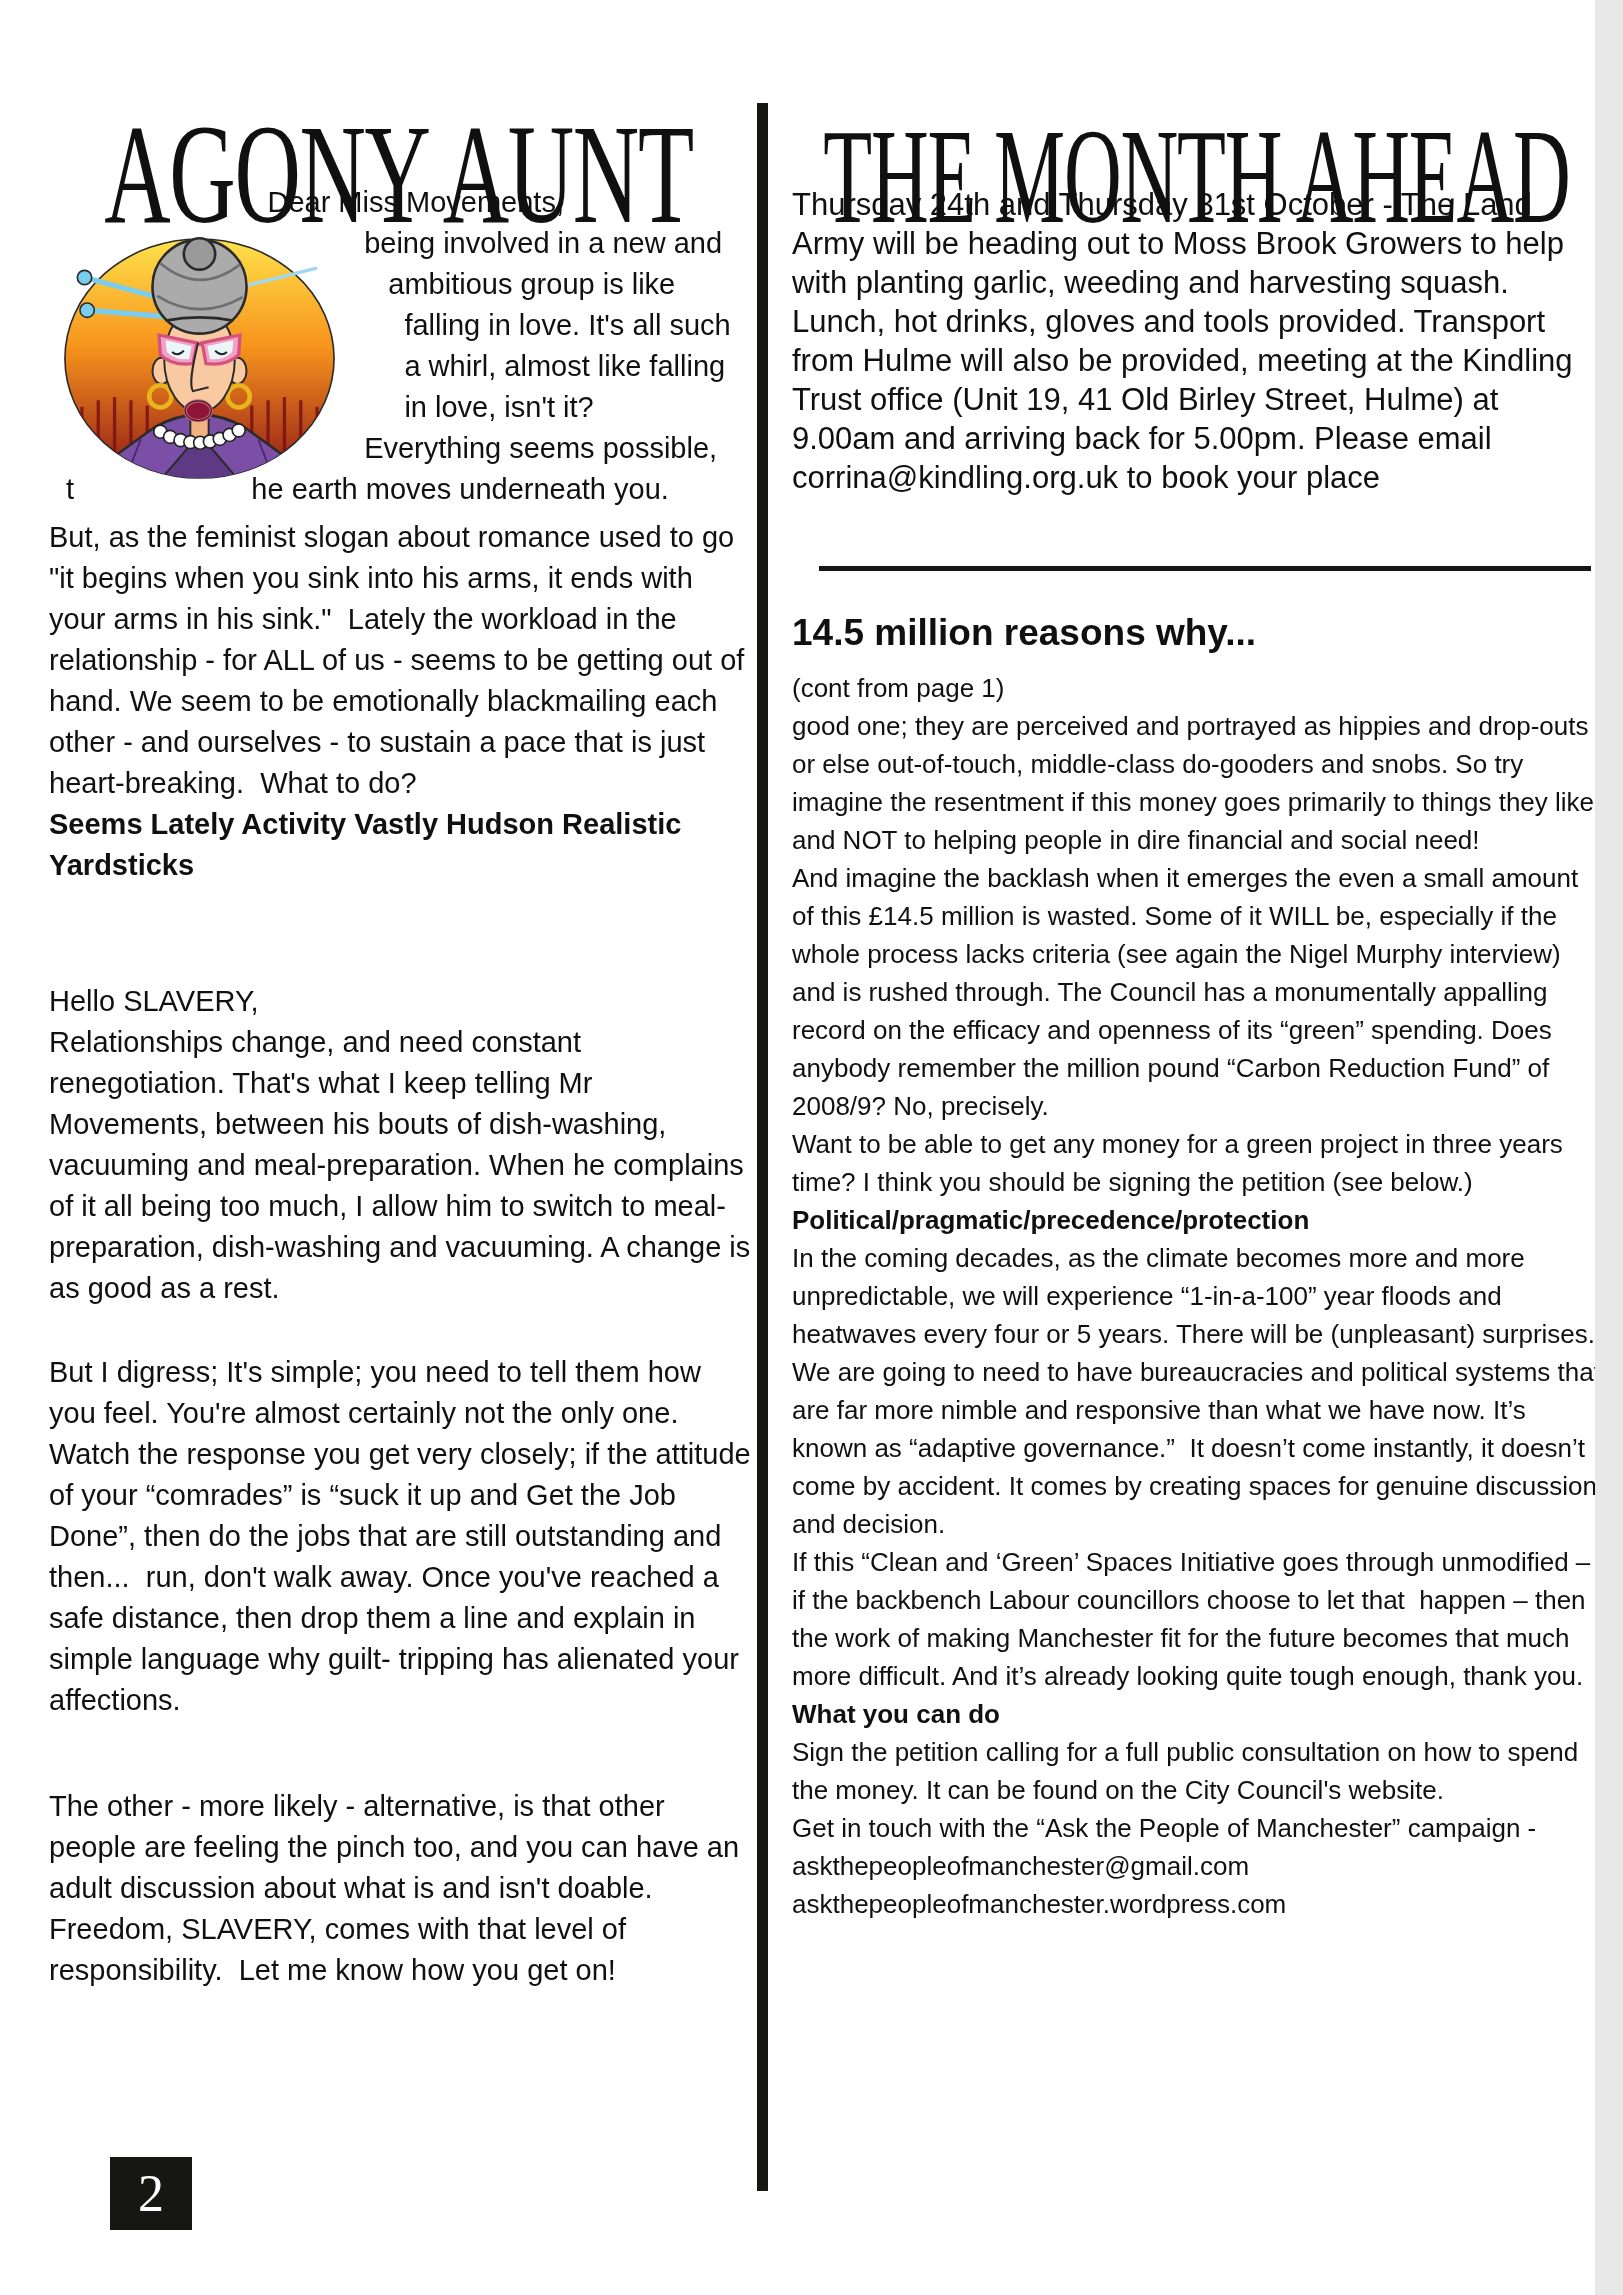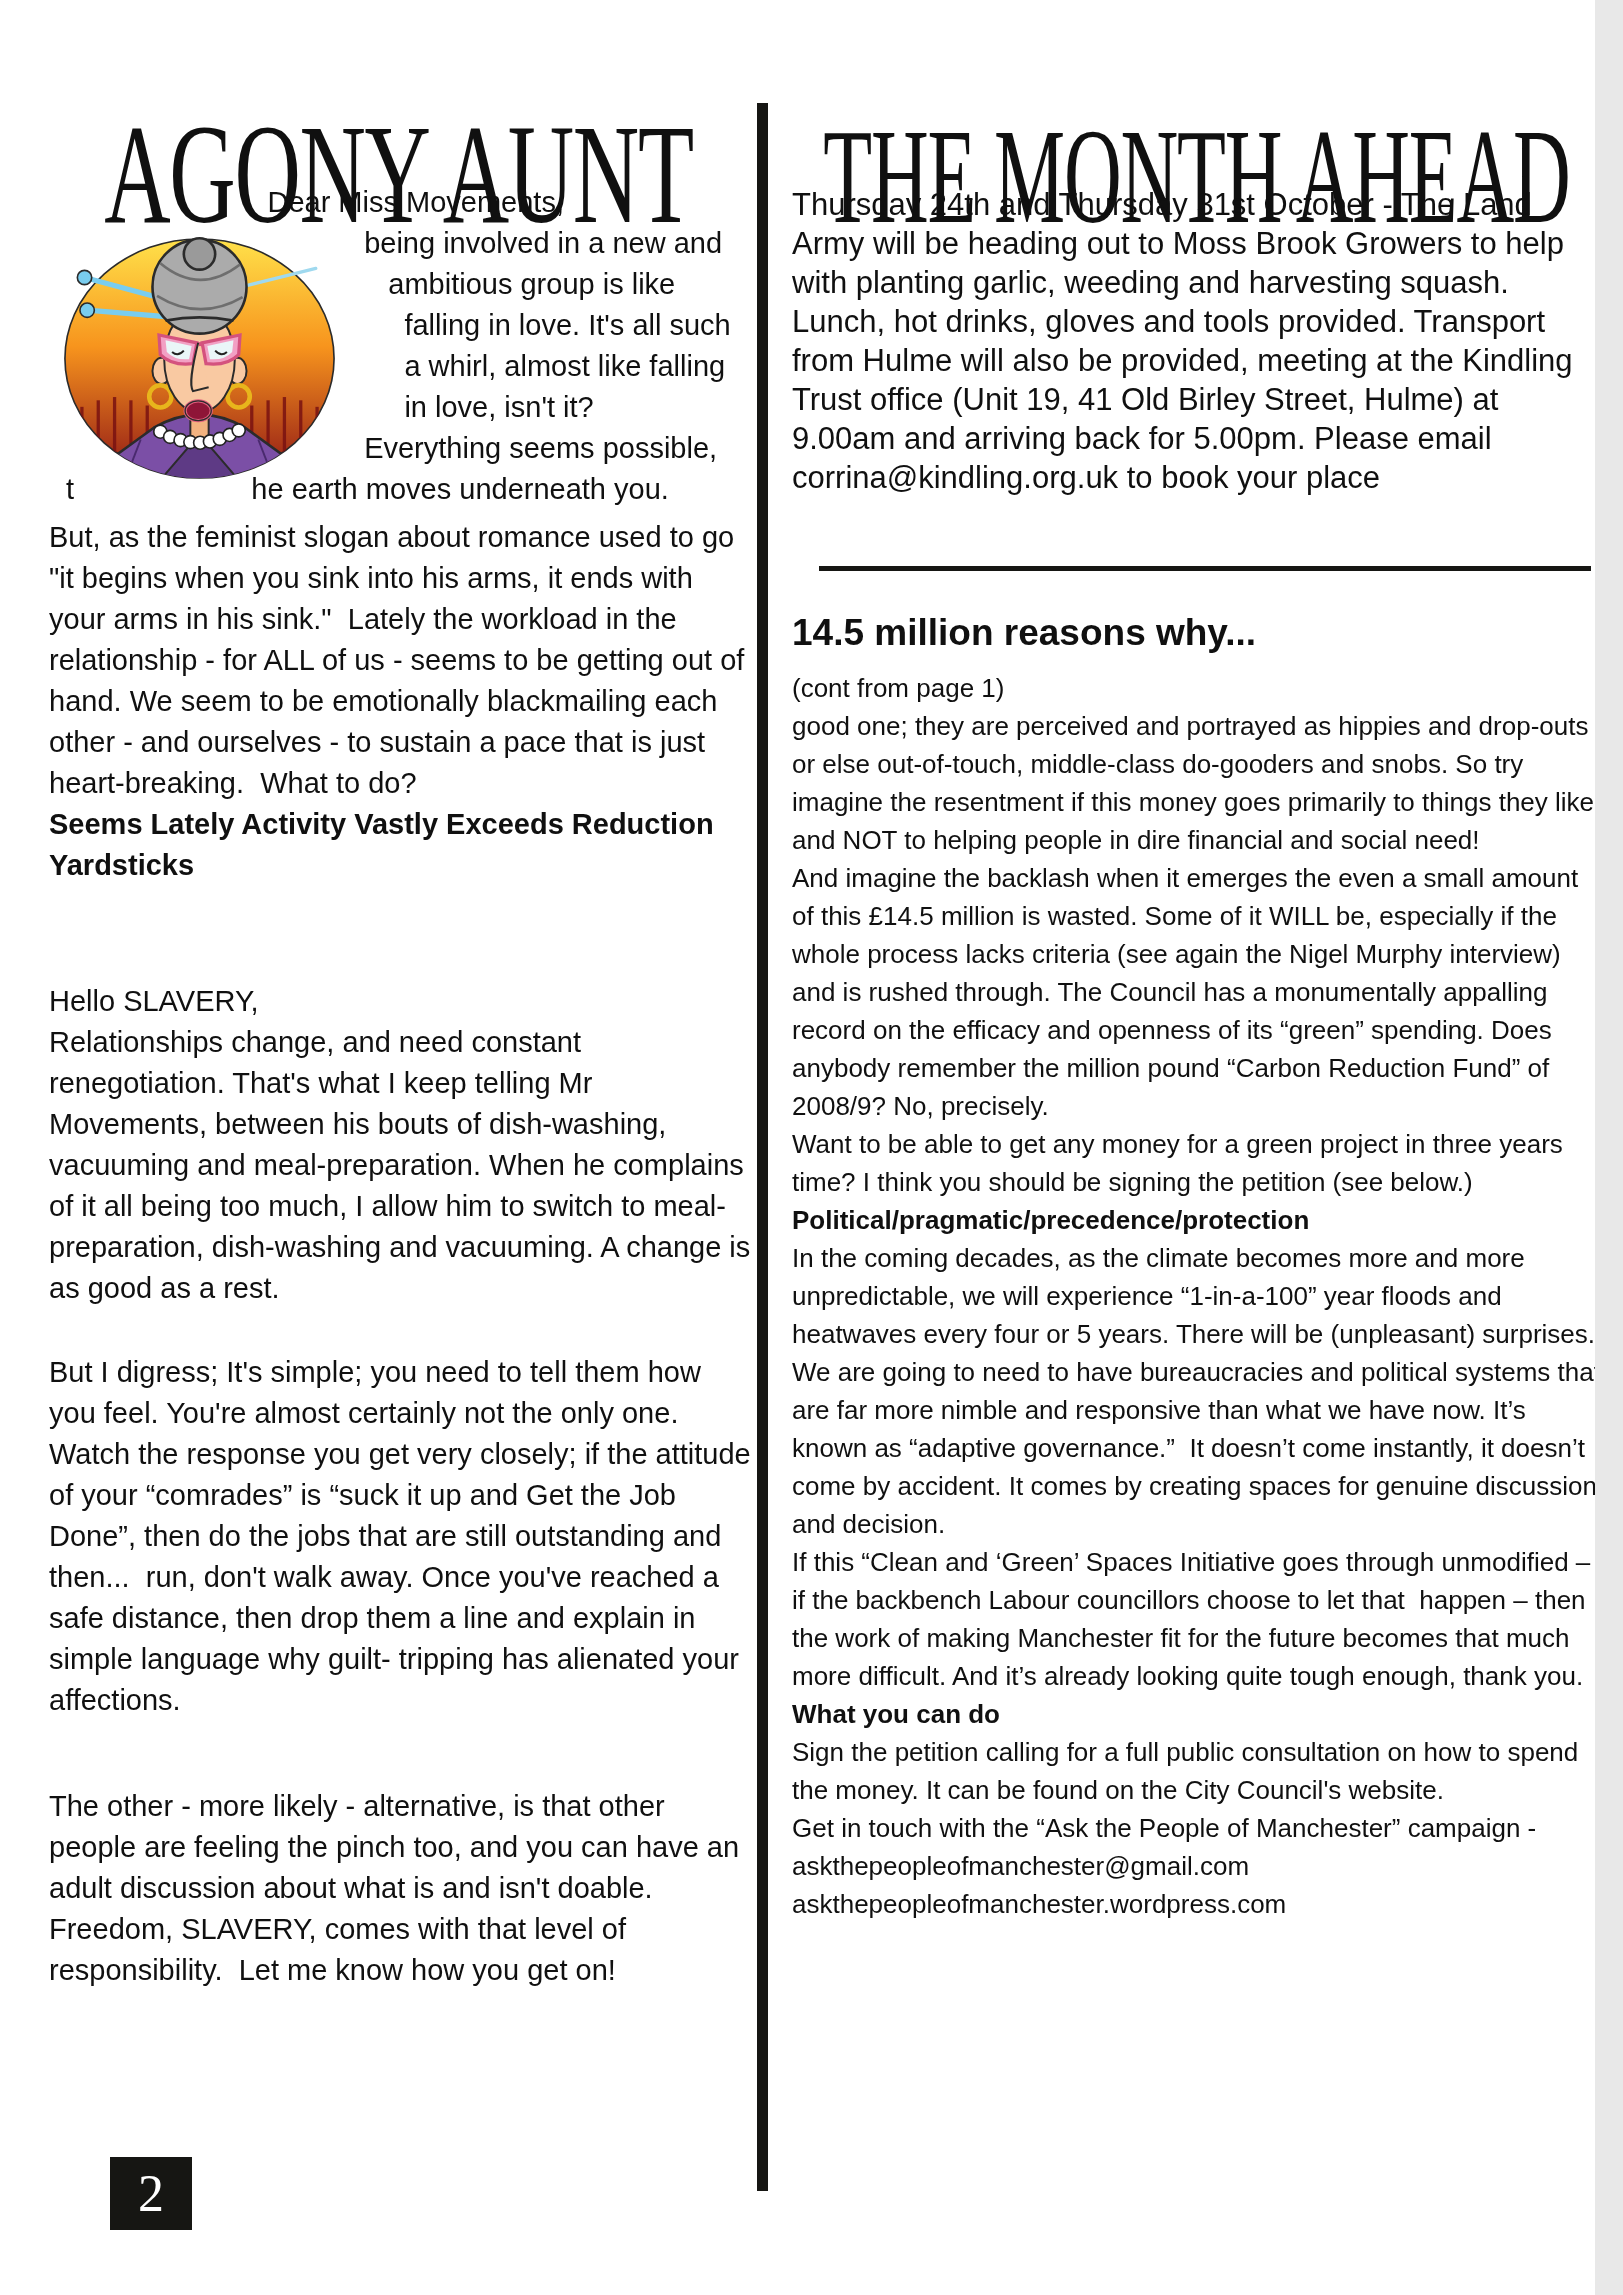--- a/index.html
+++ b/index.html
@@ -175,21 +175,21 @@
                                      being involved in a new and
                                         ambitious group is like
                                           falling in love. It's all such
                                           a whirl, almost like falling
                                           in love, isn't it?
                                      Everything seems possible,
 t                      he earth moves underneath you.</div>
 
   <div id="agony-body">
     <p>But, as the feminist slogan about romance used to go "it begins when you sink into his arms, it ends with your arms in his sink."  Lately the workload in the relationship - for ALL of us - seems to be getting out of hand. We seem to be emotionally blackmailing each other - and ourselves - to sustain a pace that is just heart-breaking.  What to do?</p>
-    <p class="bold">Seems Lately Activity Vastly Exceeds Reduction Yardsticks</p>
+    <p class="bold">Seems Lately Activity Vastly Hudson Realistic Yardsticks</p>
     <p class="gap-hello">Hello SLAVERY,
 Relationships change, and need constant renegotiation. That's what I keep telling Mr Movements, between his bouts of dish-washing, vacuuming and meal-preparation. When he complains of it all being too much, I allow him to switch to meal-preparation, dish-washing and vacuuming. A change is as good as a rest.</p>
     <p class="gap-digress">But I digress; It's simple; you need to tell them how you feel. You're almost certainly not the only one. Watch the response you get very closely; if the attitude of your “comrades” is “suck it up and Get the Job Done”, then do the jobs that are still outstanding and then...  run, don't walk away. Once you've reached a safe distance, then drop them a line and explain in simple language why guilt- tripping has alienated your affections.</p>
     <p class="gap-other">The other - more likely - alternative, is that other people are feeling the pinch too, and you can have an adult discussion about what is and isn't doable.  Freedom, SLAVERY, comes with that level of responsibility.  Let me know how you get on!</p>
   </div>
 
   <div id="month-intro">Thursday 24th and Thursday 31st October - The Land Army will be heading out to Moss Brook Growers to help with planting garlic, weeding and harvesting squash. Lunch, hot drinks, gloves and tools provided. Transport from Hulme will also be provided, meeting at the Kindling Trust office (Unit 19, 41 Old Birley Street, Hulme) at 9.00am and arriving back for 5.00pm. Please email corrina@kindling.org.uk to book your place</div>
 
   <div id="month-rule"></div>
 

